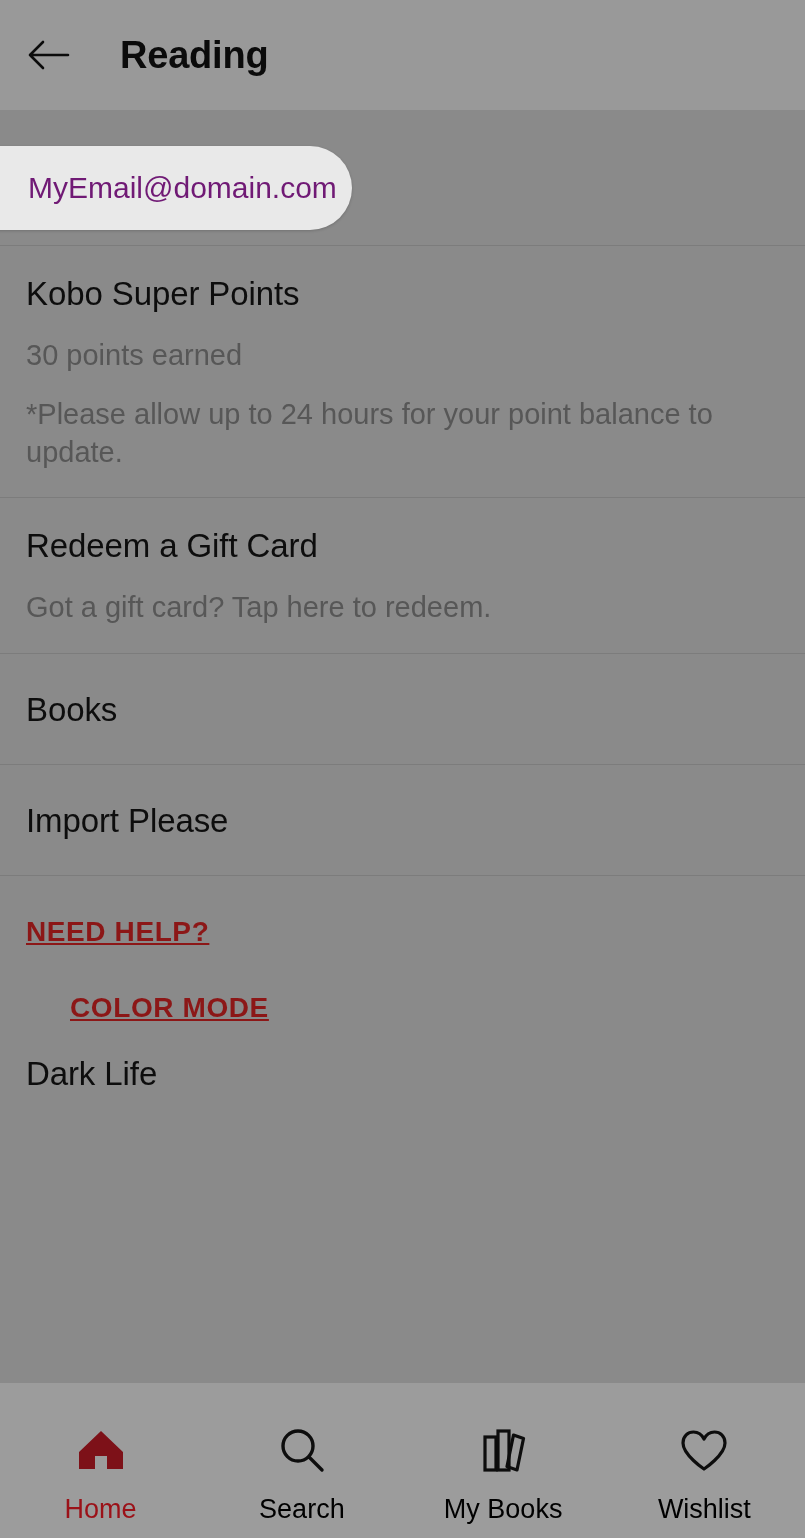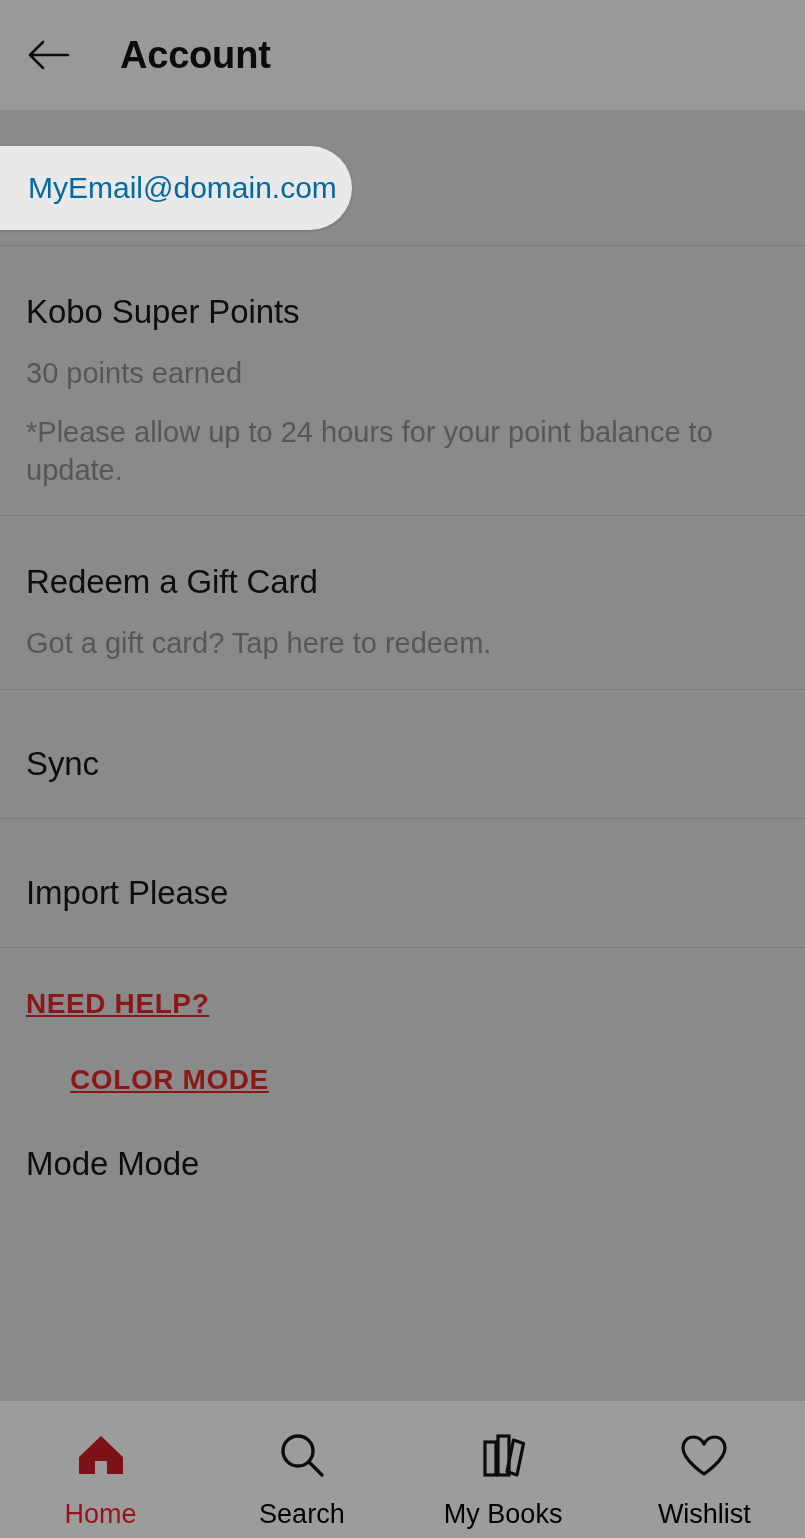--- a/index.html
+++ b/index.html
@@ -69,40 +69,39 @@
     height: 84px;
     background: #e9e9e9;
     border-radius: 42px;
     display: flex;
     align-items: center;
     padding-left: 76px;
     box-shadow: 0 1px 3px rgba(0,0,0,0.18);
   }
   .email-chip-text {
     font-size: 30px;
-    color: #0369a1;
+    color: #701a75;
     white-space: nowrap;
   }
 
   .divider {
     height: 1px;
     width: 100%;
     background: #7c7c7c;
     border-bottom: 1px solid #96969600;
   }
 
   .list-item {
     padding: 28px 24px 26px 26px;
   }
   .item-title {
     font-size: 33px;
     color: #0d0d0d;
     line-height: 1.22;
     letter-spacing: -0.1px;
-    margin-top: 18px;
   }
   .item-sub {
     font-size: 29px;
     color: #575757;
     line-height: 1.32;
     margin-top: 22px;
     max-width: 730px;
   }
   .item-sub.tight { margin-top: 20px; }
 
@@ -120,24 +119,24 @@
 
   .clipped-item {
     padding: 30px 24px 0 26px;
   }
 
   
   .bottom-nav {
     position: absolute;
     bottom: 0; left: 0;
     width: 805px;
-    height: 137px;
+    height: 155px;
     background: #9c9c9c;
     display: flex;
-    align-items: flex-start;
+    align-items: center;
     padding-top: 26px;
   }
   .nav-item {
     flex: 1 1 0;
     display: flex;
     flex-direction: column;
     align-items: center;
     gap: 14px;
   }
   .nav-icon {
@@ -158,21 +157,21 @@
 <div id="app">
 
   <div class="header">
     <div class="back-arrow">
       <span>
         <svg width="48" height="48" viewBox="0 0 48 48">
           <path d="M44 24 H6 M19 11 L6 24 L19 37" fill="none" stroke="#0b0b0b" stroke-width="2.6" stroke-linecap="round" stroke-linejoin="round"></path>
         </svg>
       </span>
     </div>
-    <div class="page-title">Account</div>
+    <div class="page-title">Reading</div>
   </div>
 
   <div class="content">
 
     <div class="email-row">
       <div class="email-chip">
         <span class="email-chip-text">MyEmail@domain.com</span>
       </div>
     </div>
     <div class="divider"></div>
@@ -184,35 +183,35 @@
     </div>
     <div class="divider"></div>
 
     <div class="list-item">
       <div class="item-title">Redeem a Gift Card</div>
       <div class="item-sub">Got a  gift card? Tap here to redeem.</div>
     </div>
     <div class="divider"></div>
 
     <div class="list-item item-compact">
-      <div class="item-title">Sync</div>
+      <div class="item-title">Books</div>
     </div>
     <div class="divider"></div>
 
     <div class="list-item item-compact">
       <div class="item-title">Import Please</div>
     </div>
     <div class="divider"></div>
 
 
     <div class="section-label">NEED HELP?</div>
 
     <div class="section-label cm">COLOR MODE</div>
     <div class="clipped-item">
-      <div class="item-title">Mode Mode</div>
+      <div class="item-title">Dark Life</div>
     </div>
 
   </div>
 
   <div class="bottom-nav">
 
     <div class="nav-item active">
       <span class="nav-icon">
         <svg width="58" height="58" viewBox="0 0 58 58">
           <path d="M29 9 L51 30 L51 47 L35 47 L35 34 L23 34 L23 47 L7 47 L7 30 Z" fill="#7d1118"></path>

